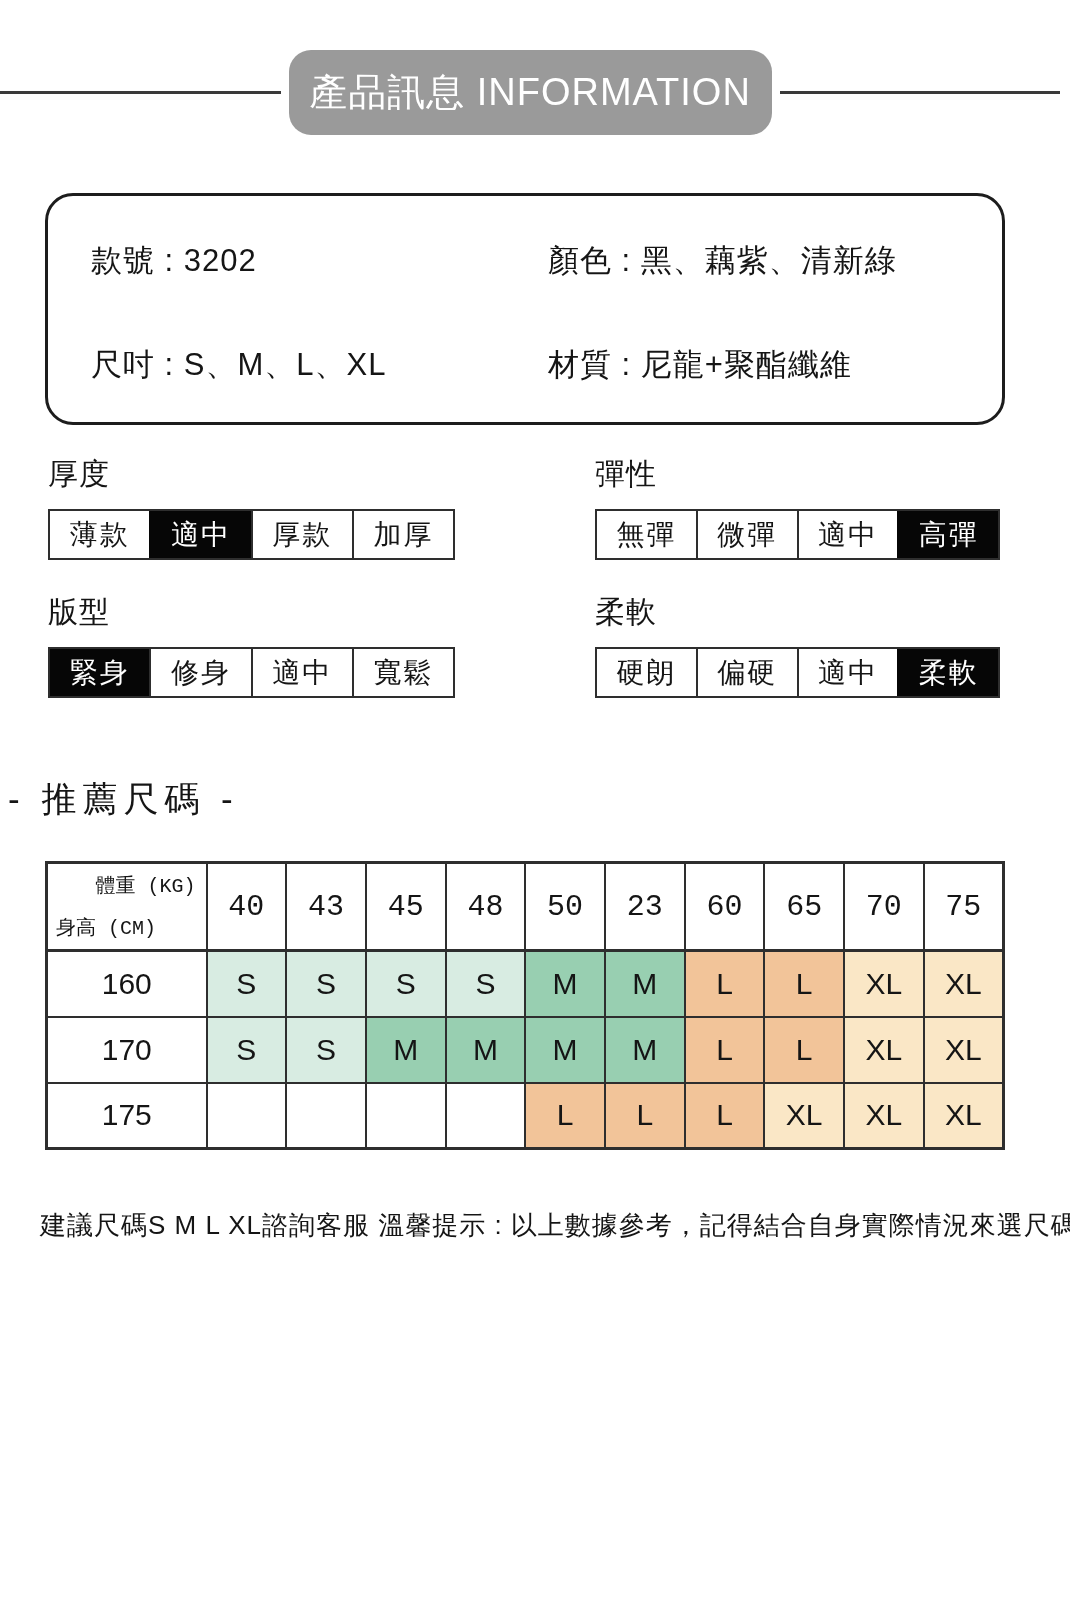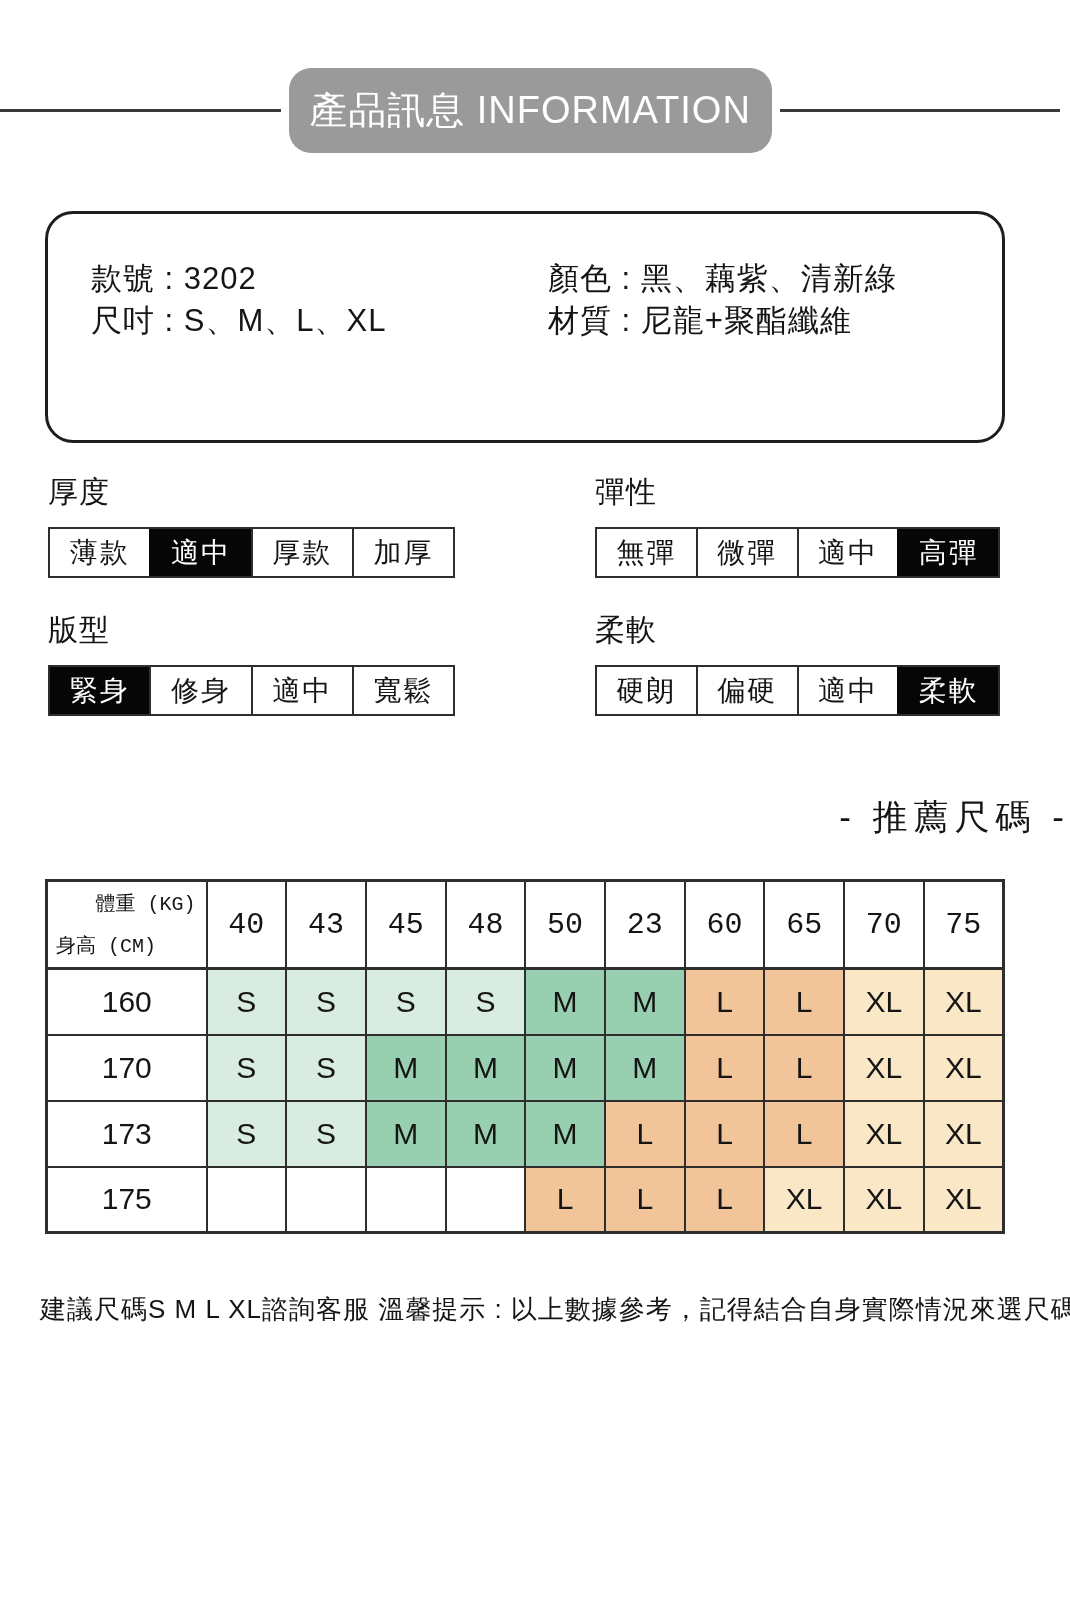--- a/index.html
+++ b/index.html
@@ -6,35 +6,35 @@
   html, body { background: #ffffff; }
   body {
     width: 1070px; height: 1603px;
     font-family: "Liberation Sans", "DejaVu Sans", sans-serif;
     color: #151515;
     overflow: hidden;
     position: relative;
   }
 
   
-  .header-row { margin-top: 68px; height: 85px; display: flex; align-items: center; }
+  .header-row { margin-top: 50px; height: 85px; display: flex; align-items: center; }
   .header-line { flex: 1; height: 3px; background: #3a3a3a; }
   .header-line.left { margin-right: 8px; }
   .header-line.right { margin-left: 8px; margin-right: 10px; }
   .header-badge {
     width: 483px; height: 85px; background: #9a9a9a; border-radius: 22px;
     color: #ffffff; font-size: 38px; letter-spacing: 1px;
     display: flex; align-items: center; justify-content: center;
   }
 
   
   .info-box {
     margin: 58px 0 0 45px; width: 960px; height: 232px;
     border: 3px solid #1d1d1d; border-radius: 28px;
-    display: flex; flex-direction: column; 
+    display: flex; flex-direction: column; gap: 62px;
     padding: 44px 0 0 43px;
   }
   .info-row { display: grid; grid-template-columns: 457px auto; }
   .info-field { font-size: 31px; letter-spacing: 1px; white-space: nowrap; }
 
   
   .attributes-grid {
     margin: 30px 0 0 48px;
     display: grid; grid-template-columns: 407px 405px;
     column-gap: 140px; row-gap: 33px;
@@ -44,22 +44,22 @@
   .attr-option {
     flex: 1; display: flex; align-items: center; justify-content: center;
     font-size: 28px; letter-spacing: 2px; border-left: 2px solid #2e2e2e;
     background: #ffffff;
   }
   .attr-option:first-child { border-left: none; }
   .attr-option.selected { background: #060606; color: #ffffff; border-color: #060606; }
 
   
   .chart-title {
-    margin-top: 78px; text-align: right;
-    font-size: 35px; letter-spacing: 6px;
+    margin-top: 78px; text-align: left;
+    font-size: 35px; letter-spacing: 6px; margin-left: 8px;
   }
   .size-table {
     border-collapse: collapse; table-layout: fixed;
     width: 960px; margin: 38px 0 0 45px;
     border: 3px solid #2e2e2e;
   }
   .size-table th, .size-table td {
     border: 2px solid #2e2e2e; text-align: center; font-weight: normal;
     padding: 0; overflow: hidden;
   }
@@ -193,33 +193,20 @@
         <td class="size-cell" style="background: rgb(152, 207, 177);">M</td>
         <td class="size-cell" style="background: rgb(152, 207, 177);">M</td>
         <td class="size-cell" style="background: rgb(152, 207, 177);">M</td>
         <td class="size-cell" style="background: rgb(152, 207, 177);">M</td>
         <td class="size-cell" style="background: rgb(242, 196, 153);">L</td>
         <td class="size-cell" style="background: rgb(242, 196, 153);">L</td>
         <td class="size-cell" style="background: rgb(250, 231, 198);">XL</td>
         <td class="size-cell" style="background: rgb(250, 231, 198);">XL</td>
       </tr>
       <tr>
-        <td class="height-cell">173</td>
-        <td class="size-cell" style="background: rgb(216, 236, 226);">S</td>
-        <td class="size-cell" style="background: rgb(216, 236, 226);">S</td>
-        <td class="size-cell" style="background: rgb(152, 207, 177);">M</td>
-        <td class="size-cell" style="background: rgb(152, 207, 177);">M</td>
-        <td class="size-cell" style="background: rgb(152, 207, 177);">M</td>
-        <td class="size-cell" style="background: rgb(242, 196, 153);">L</td>
-        <td class="size-cell" style="background: rgb(242, 196, 153);">L</td>
-        <td class="size-cell" style="background: rgb(242, 196, 153);">L</td>
-        <td class="size-cell" style="background: rgb(250, 231, 198);">XL</td>
-        <td class="size-cell" style="background: rgb(250, 231, 198);">XL</td>
-      </tr>
-      <tr>
         <td class="height-cell">175</td>
         <td class="size-cell" style="background: rgb(255, 255, 255);"></td>
         <td class="size-cell" style="background: rgb(255, 255, 255);"></td>
         <td class="size-cell" style="background: rgb(255, 255, 255);"></td>
         <td class="size-cell" style="background: rgb(255, 255, 255);"></td>
         <td class="size-cell" style="background: rgb(242, 196, 153);">L</td>
         <td class="size-cell" style="background: rgb(242, 196, 153);">L</td>
         <td class="size-cell" style="background: rgb(242, 196, 153);">L</td>
         <td class="size-cell" style="background: rgb(250, 231, 198);">XL</td>
         <td class="size-cell" style="background: rgb(250, 231, 198);">XL</td>

